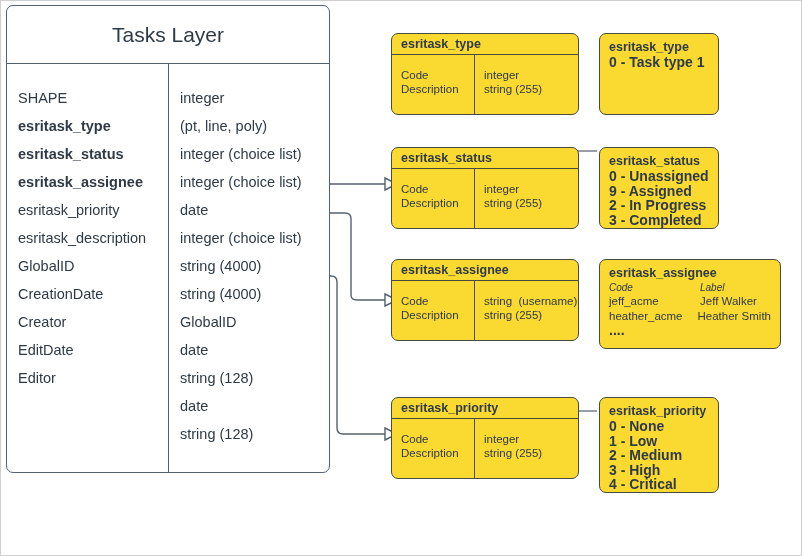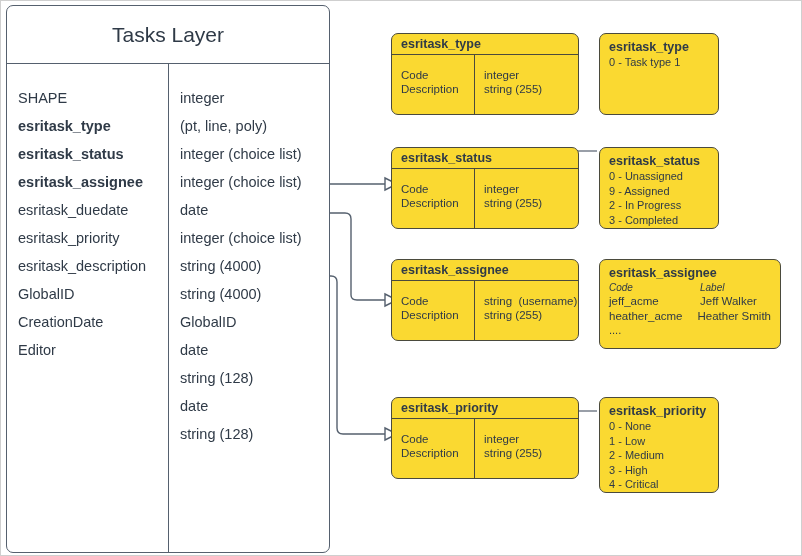--- a/index.html
+++ b/index.html
@@ -23,21 +23,21 @@
     border: 1px solid #cfcfcf;
     background: #ffffff;
   }
 
   
   .layer-table {
     position: absolute;
     left: 5px;
     top: 4px;
     width: 324px;
-    height: 548px;
+    height: 468px;
     box-sizing: border-box;
     border: 1.4px solid #55606e;
     border-radius: 7px;
     background: #ffffff;
     overflow: hidden;
   }
   .layer-title {
     height: 58px;
     display: flex;
     align-items: center;
@@ -130,24 +130,25 @@
 
   
   .ybox.plain { padding: 5px 9px; }
   .ybox.plain .vtitle {
     font-size: 12.5px;
     font-weight: bold;
     line-height: 16px;
     color: #2f3a47;
   }
   .ybox.plain .vline {
-    font-size: 11px;
+    font-size: 14px;
     line-height: 14.5px;
     color: #2f3a47;
     white-space: pre;
+    font-weight: bold;
   }
   .kv-head {
     display: flex;
     font-size: 10px;
     font-style: italic;
     line-height: 13px;
     color: #2f3a47;
   }
   .kv-row {
     display: flex;
@@ -173,25 +174,26 @@
 
   <div class="layer-table">
     <div class="layer-title">Tasks Layer</div>
     <div class="layer-body">
       <div class="col-divider"></div>
       <div class="field-col">
         <div class="frow">SHAPE</div>
         <div class="frow bold">esritask_type</div>
         <div class="frow bold">esritask_status</div>
         <div class="frow bold">esritask_assignee</div>
-        <div class="frow">esritask_duedate</div>
         <div class="frow">esritask_priority</div>
         <div class="frow">esritask_description</div>
         <div class="frow">GlobalID</div>
         <div class="frow">CreationDate</div>
+        <div class="frow">Creator</div>
+        <div class="frow">EditDate</div>
         <div class="frow">Editor</div>
       </div>
       <div class="type-col">
         <div class="frow">integer</div>
         <div class="frow">(pt, line, poly)</div>
         <div class="frow">integer (choice list)</div>
         <div class="frow">integer (choice list)</div>
         <div class="frow">date</div>
         <div class="frow">integer (choice list)</div>
         <div class="frow">string (4000)</div>

